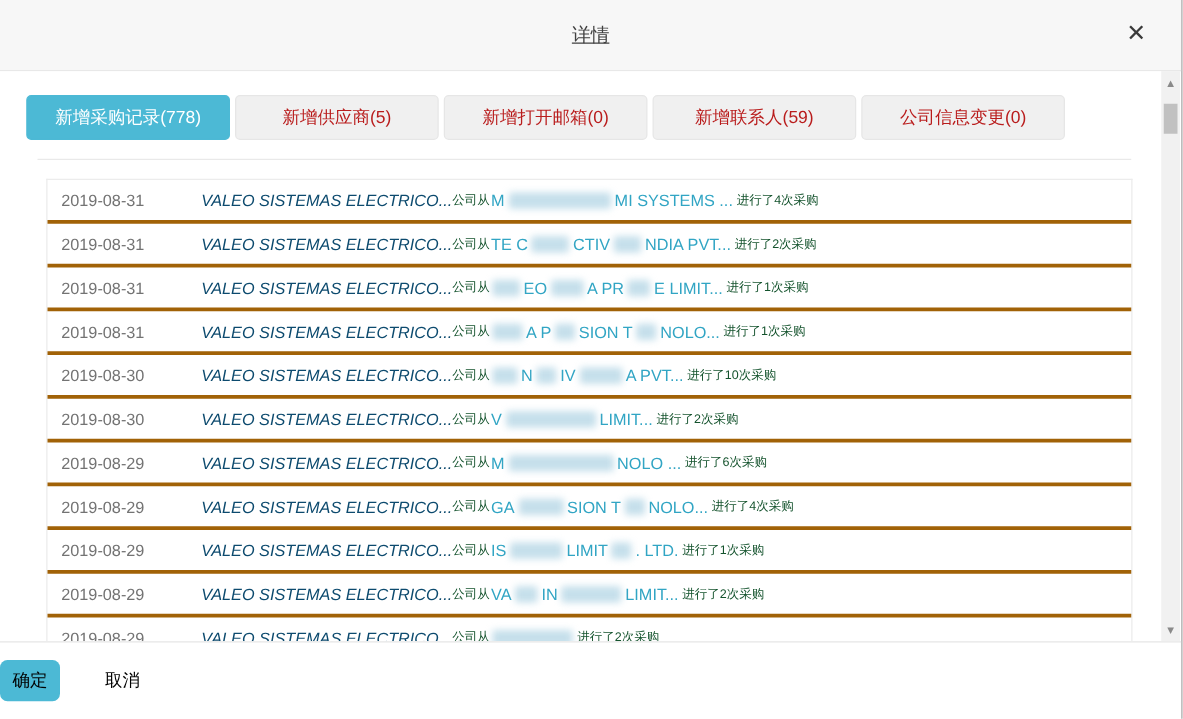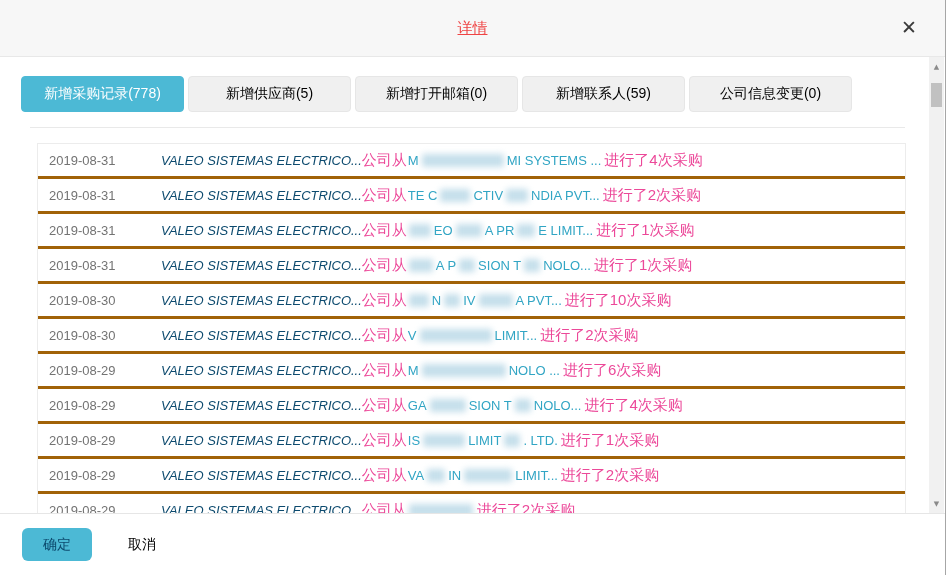--- a/index.html
+++ b/index.html
@@ -8,54 +8,54 @@
     font-family:"Liberation Sans","DejaVu Sans",sans-serif;
     background:#fff; color:#333; position:relative;
     border-right:1px solid #a6a6a6;
   }
   
   .modal-header {
     position:absolute; top:0; left:0; right:0; height:57px;
     background:#f7f7f7; border-bottom:1px solid #e8e8e8;
     display:flex; align-items:center; justify-content:center;
   }
-  .modal-title { font-size:15px; color:#ef4444;text-decoration:underline; }
+  .modal-title { font-size:15px; color:#404040;text-decoration:underline; }
   .close-btn {
     position:absolute; right:24px; top:15px; width:24px; height:24px;
     font-size:19px; color:#3a3a3a; line-height:24px; text-align:center;
     cursor:pointer; background:none; border:none;
     font-family:"DejaVu Sans",sans-serif;
   }
   
   .modal-body {
     position:absolute; top:57px; left:0; right:16px; bottom:62px;
     background:#fff; overflow:hidden;
   }
   .tabs { display:flex; gap:4px; margin:19px 0 0 21px; }
   .tab {
     width:163px; height:36px; border:1px solid #e6e6e6; background:#f0f0f0;
-    color:#000000; font-size:14px; border-radius:4px; cursor:pointer;
+    color:#b91c1c; font-size:14px; border-radius:4px; cursor:pointer;
     display:flex; align-items:center; justify-content:center;
     font-family:"Liberation Sans","DejaVu Sans",sans-serif;
   }
   .tab.active { background:#4cb9d5; border-color:#4cb9d5; color:#fff; }
   .tabs-divider { height:1px; background:#e9e9e9; margin:15px 24px 0 30px; }
   .list {
     margin:15px 0 0 37px; width:869px;
     border-left:1px solid #ececec; border-right:1px solid #ececec;
     border-top:1px solid #ececec; background:#fff;
   }
   .row {
     height:35px; border-bottom:3px solid #a16207;
     display:flex; align-items:center; font-size:13px; white-space:nowrap;
     overflow:hidden;
   }
   .row .date { width:123px; padding-left:11px; color:#737373; flex:0 0 auto; }
   .row .company { color:#0c4a6e; cursor:pointer;font-style:italic; }
-  .row .prefix, .row .action { color:#ec4899; font-size:15px; }
+  .row .prefix, .row .action { color:#14532d; font-size:10px; }
   .row .action { margin-left:2px; }
   .sup-text { color:#31a5c4; cursor:pointer; margin:0 1px; }
   .sup-blur {
     display:inline-block; height:13px; border-radius:2px;
     background:rgba(158,201,221,0.6); filter:blur(3px);
     margin:0 2px; vertical-align:middle; flex:0 0 auto;
   }
   
   .scrollbar {
     position:absolute; top:57px; right:1px; width:15px; height:456px;
@@ -72,22 +72,22 @@
     position:absolute; left:2px; top:26px; width:11px; height:24px;
     background:#c1c1c1; cursor:pointer;
   }
   
   .modal-footer {
     position:absolute; left:0; right:0; bottom:0; height:62px;
     background:#fff; border-top:1px solid #e6e6e6;
     display:flex; align-items:center;
   }
   .ok-btn {
-    margin-left:22px; width:70px; height:33px; border:none; border-radius:6px;
-    background:#4cb9d5; color:#0c4a6e; font-size:14px; cursor:pointer;
+    width:48px; height:33px; border:none; border-radius:6px;
+    background:#4cb9d5; color:#000000; font-size:14px; cursor:pointer;
     font-family:"Liberation Sans","DejaVu Sans",sans-serif;
   }
   .cancel-btn {
     margin-left:36px; background:none; border:none; color:#000000;
     font-size:14px; cursor:pointer;
     font-family:"Liberation Sans","DejaVu Sans",sans-serif;
   }
 </style>
 </head>
 <body>

